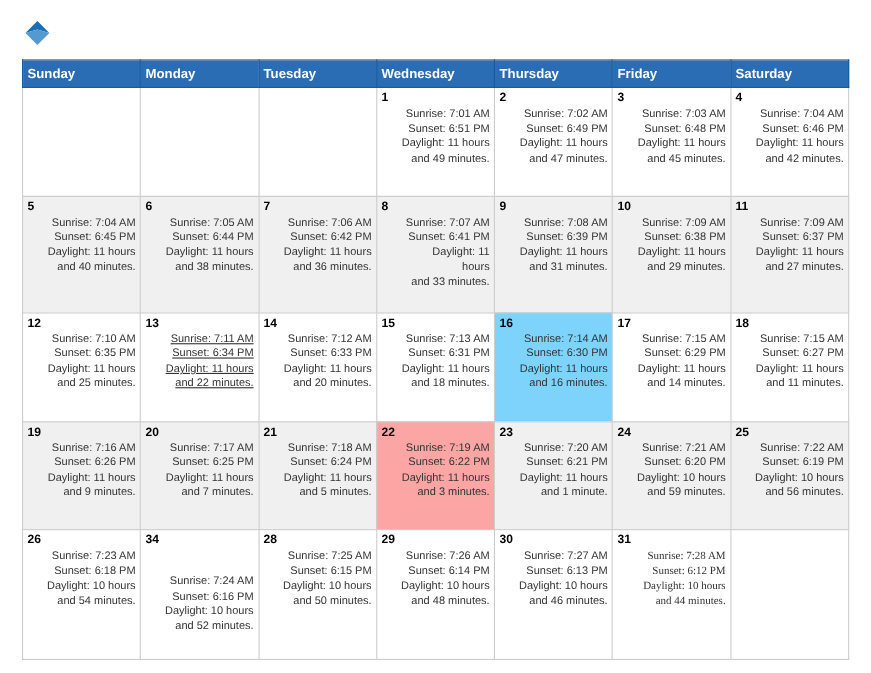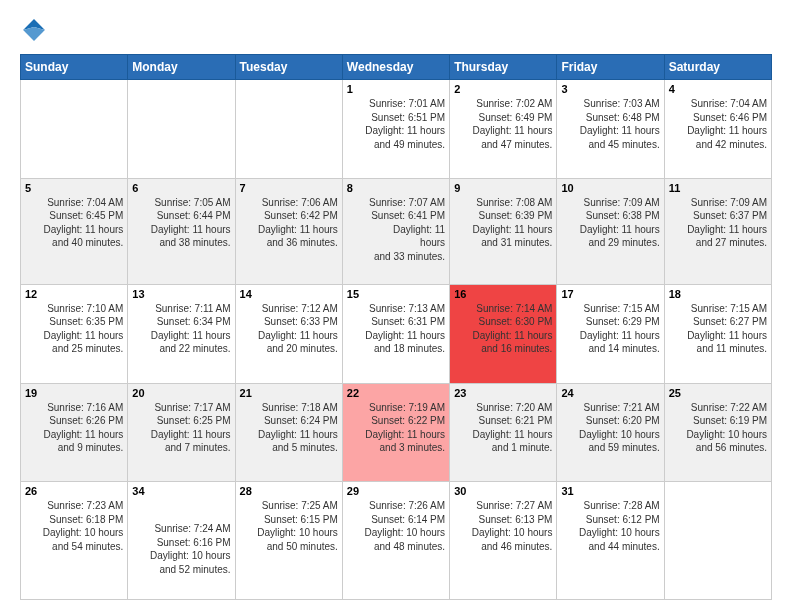--- a/index.html
+++ b/index.html
@@ -219,40 +219,40 @@
         <tr>
           <td style="background: rgb(255, 255, 255);">
             <div class="day-num">12</div>
             <div class="day-info" style="white-space: pre-line;">Sunrise: 7:10 AM
 Sunset: 6:35 PM
 Daylight: 11 hours
 and 25 minutes.</div>
           </td>
           <td style="background: rgb(255, 255, 255);">
             <div class="day-num">13</div>
-            <div class="day-info" style="white-space: pre-line;">Sunrise: 7:11 AM
+            <div class="day-info" style="white-space: pre-line; text-decoration: underline;">Sunrise: 7:11 AM
 Sunset: 6:34 PM
 Daylight: 11 hours
 and 22 minutes.</div>
           </td>
           <td style="background: rgb(255, 255, 255);">
             <div class="day-num">14</div>
             <div class="day-info" style="white-space: pre-line;">Sunrise: 7:12 AM
 Sunset: 6:33 PM
 Daylight: 11 hours
 and 20 minutes.</div>
           </td>
           <td style="background: rgb(255, 255, 255);">
             <div class="day-num">15</div>
             <div class="day-info" style="white-space: pre-line;">Sunrise: 7:13 AM
 Sunset: 6:31 PM
 Daylight: 11 hours
 and 18 minutes.</div>
           </td>
-          <td style="background: #ef4444;">
+          <td style="background: #7dd3fc;">
             <div class="day-num">16</div>
             <div class="day-info" style="white-space: pre-line;">Sunrise: 7:14 AM
 Sunset: 6:30 PM
 Daylight: 11 hours
 and 16 minutes.</div>
           </td>
           <td style="background: rgb(255, 255, 255);">
             <div class="day-num">17</div>
             <div class="day-info" style="white-space: pre-line;">Sunrise: 7:15 AM
 Sunset: 6:29 PM
@@ -349,21 +349,21 @@
           </td>
           <td style="background: rgb(255, 255, 255);">
             <div class="day-num">30</div>
             <div class="day-info" style="white-space: pre-line;">Sunrise: 7:27 AM
 Sunset: 6:13 PM
 Daylight: 10 hours
 and 46 minutes.</div>
           </td>
           <td style="background: rgb(255, 255, 255);">
             <div class="day-num">31</div>
-            <div class="day-info" style="white-space: pre-line;">Sunrise: 7:28 AM
+            <div class="day-info" style="white-space: pre-line; font-family: Liberation Serif, serif;">Sunrise: 7:28 AM
 Sunset: 6:12 PM
 Daylight: 10 hours
 and 44 minutes.</div>
           </td>
           <td class="empty-cell"></td>
         </tr>
       </tbody>
   </table>
 </div>
 

